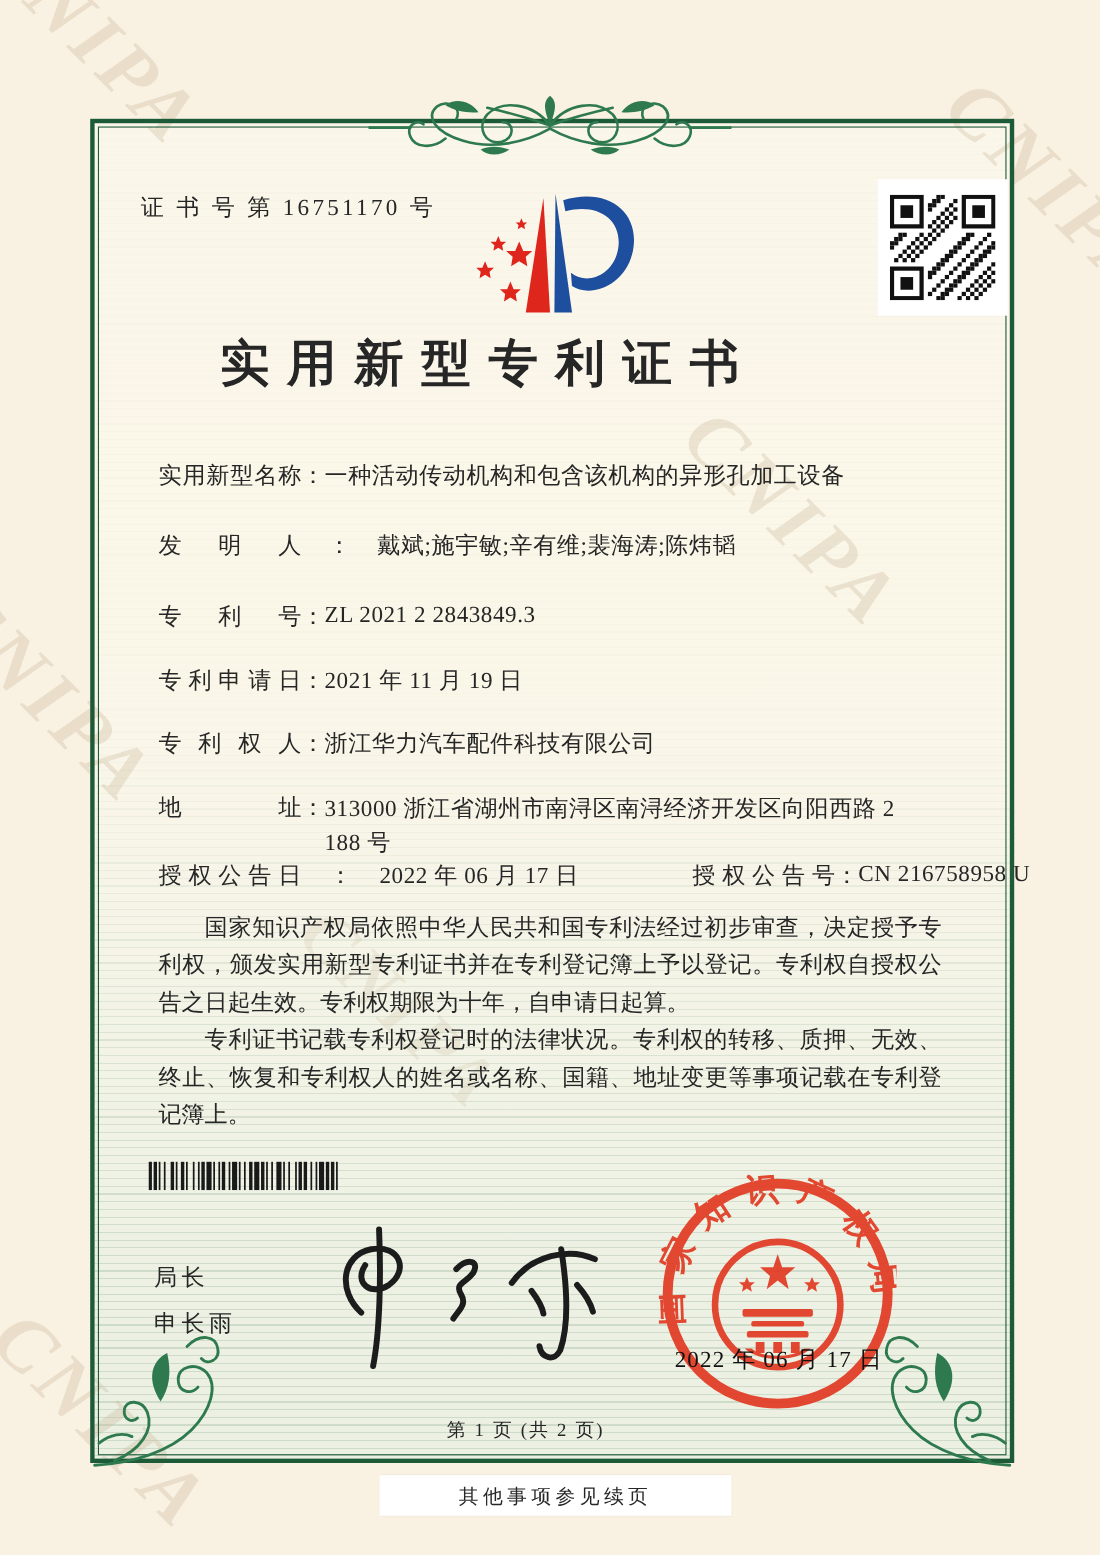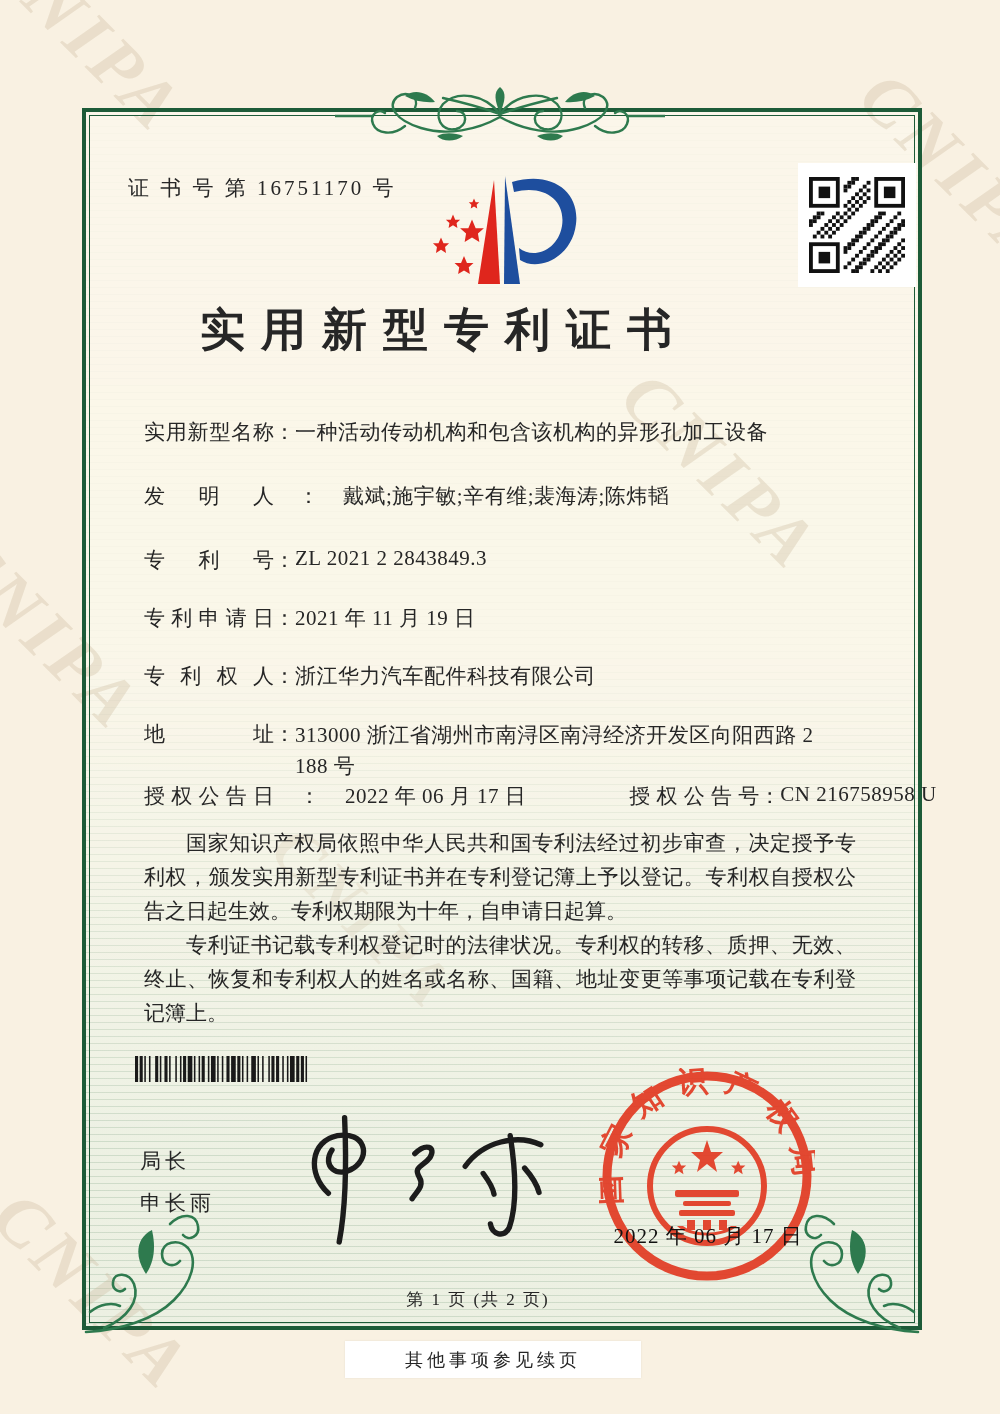--- a/index.html
+++ b/index.html
@@ -80,21 +80,21 @@
   .seal{position:absolute;left:599px;top:1068px;width:216px;height:216px;z-index:4;opacity:0.92;}
   .seal-date{
     position:absolute;left:598px;top:1222px;width:220px;z-index:6;
     text-align:center;font-size:21px;letter-spacing:1px;color:#111;
   }
   .page-num{
     position:absolute;left:82px;top:1288px;width:792px;z-index:4;
     text-align:center;font-size:17px;letter-spacing:2px;
   }
   .cont-box{
-    position:absolute;left:345px;top:1341px;width:296px;height:37px;z-index:4;
+    position:absolute;left:345px;top:1341px;width:320px;height:37px;z-index:4;
     background:#ffffff;display:flex;align-items:center;justify-content:center;
     font-size:18px;letter-spacing:4px;box-shadow:0 0 2px rgba(0,0,0,0.08);
   }
 </style>
 </head>
 <body>
 
 <div class="wm" style="left:-38px;top:-8px;">CNIPA</div>
 <div class="wm" style="left:836px;top:130px;">CNIPA</div>
 <div class="wm" style="left:598px;top:430px;">CNIPA</div>

